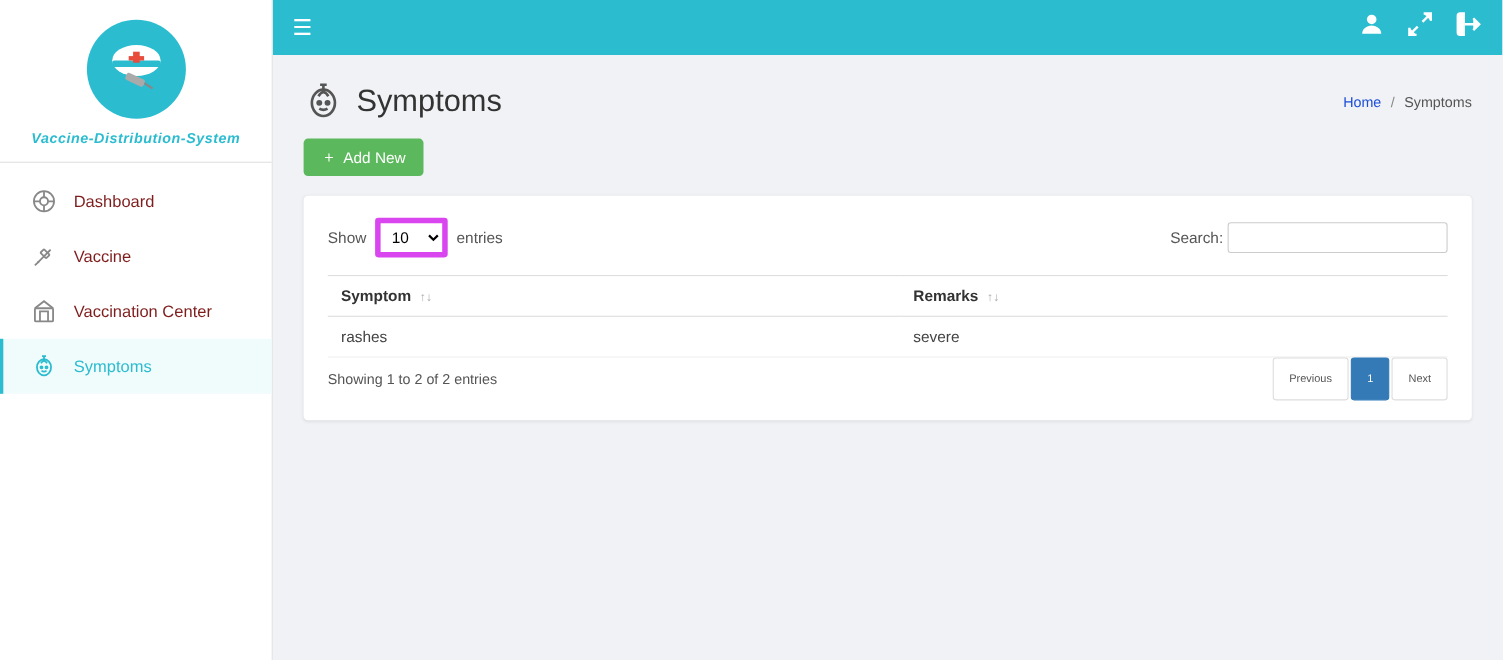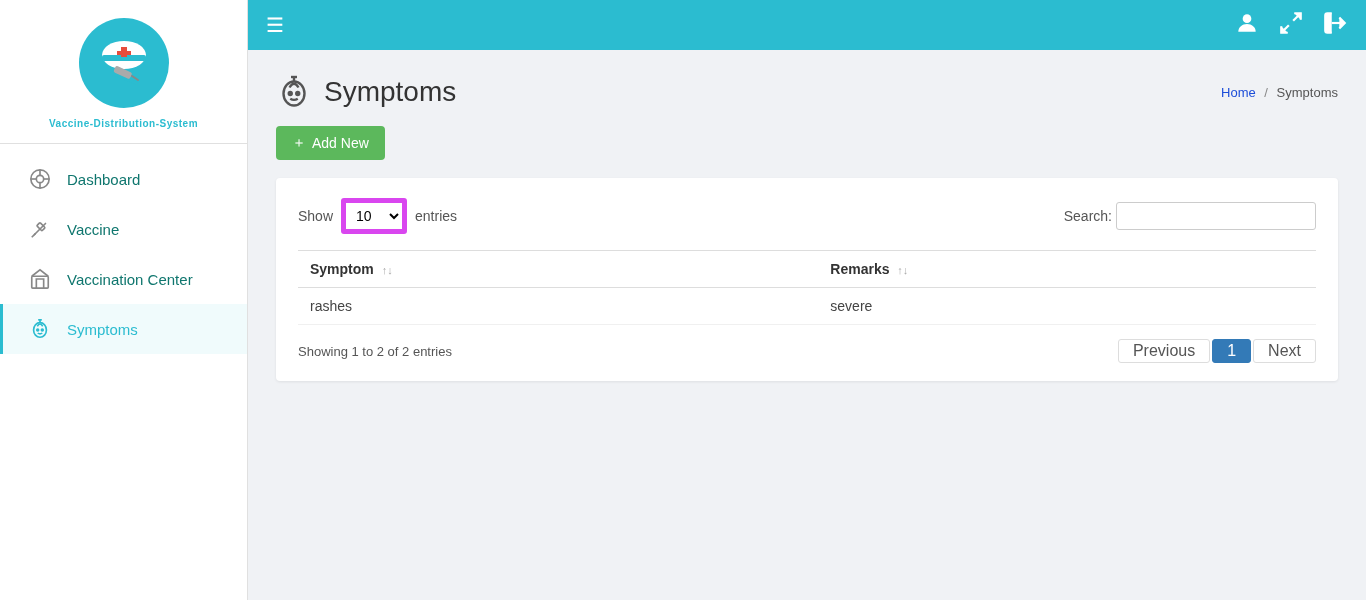--- a/index.html
+++ b/index.html
@@ -32,36 +32,37 @@
       display: flex;
       align-items: center;
       justify-content: center;
       margin-bottom: 10px;
     }
     .logo-circle svg {
       width: 60px;
       height: 60px;
     }
     .logo-text {
-      font-size: 10px;
+      font-size: 13px;
       font-weight: bold;
       color: #2bbcd0;
       text-align: left;
       letter-spacing: 0.5px;
+      font-style: italic;
     }
     .nav-items {
       width: 100%;
       padding-top: 10px;
     }
     .nav-item {
       display: flex;
       align-items: center;
       padding: 12px 24px;
       cursor: pointer;
-      color: #0f766e;
+      color: #7f1d1d;
       font-size: 15px;
       gap: 14px;
       border-left: 3px solid transparent;
     }
     .nav-item.active {
       color: #2bbcd0;
       border-left: 3px solid #2bbcd0;
       background: #f0fbfc;
     }
     .nav-icon {
@@ -235,34 +236,33 @@
     td {
       padding: 10px 12px;
       color: #444;
     }
 
     
     .table-footer {
       display: flex;
       align-items: center;
       justify-content: space-between;
-      margin-top: 14px;
     }
     .showing-text {
       font-size: 13px;
       color: #555;
     }
     .pagination {
       display: flex;
       align-items: center;
       gap: 2px;
     }
     .btn-page {
-      padding: 2px 14px;
-      font-size: 16px;
+      padding: 13px 14px;
+      font-size: 10px;
       border: 1px solid #ddd;
       background: #fff;
       cursor: pointer;
       border-radius: 3px;
       color: #555;
     }
     .btn-page.active {
       background: #337ab7;
       color: #fff;
       border-color: #337ab7;

